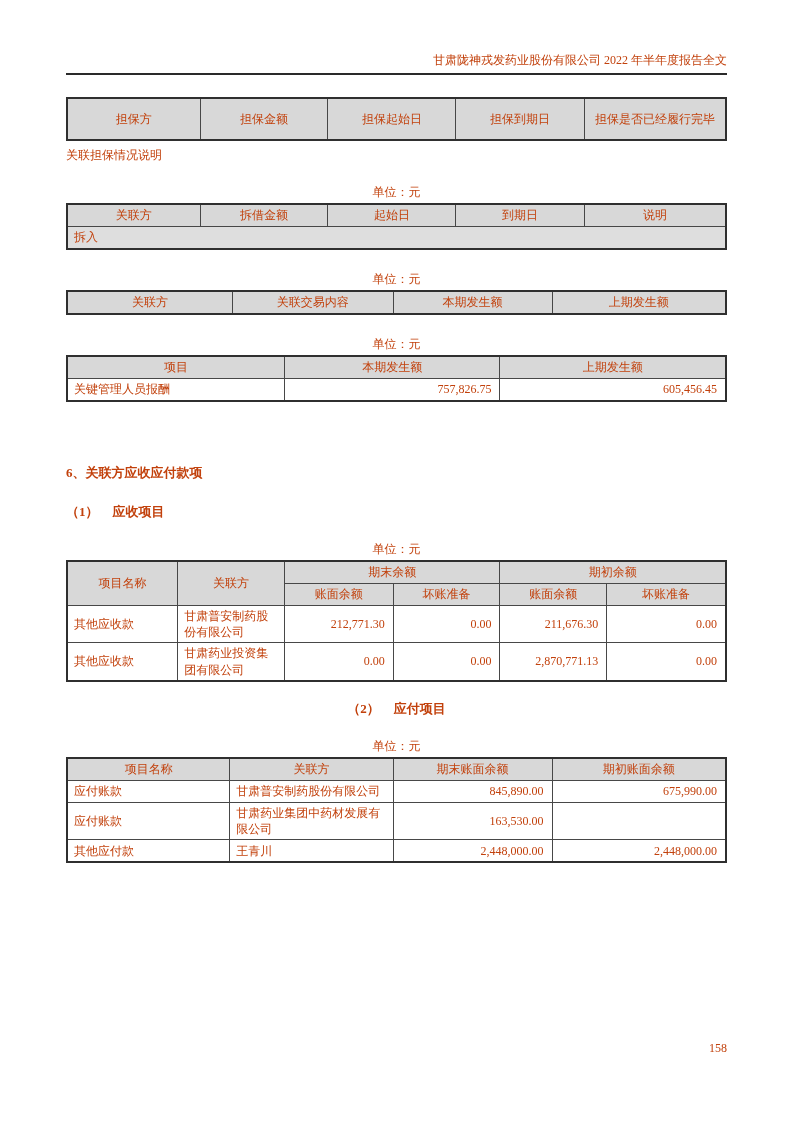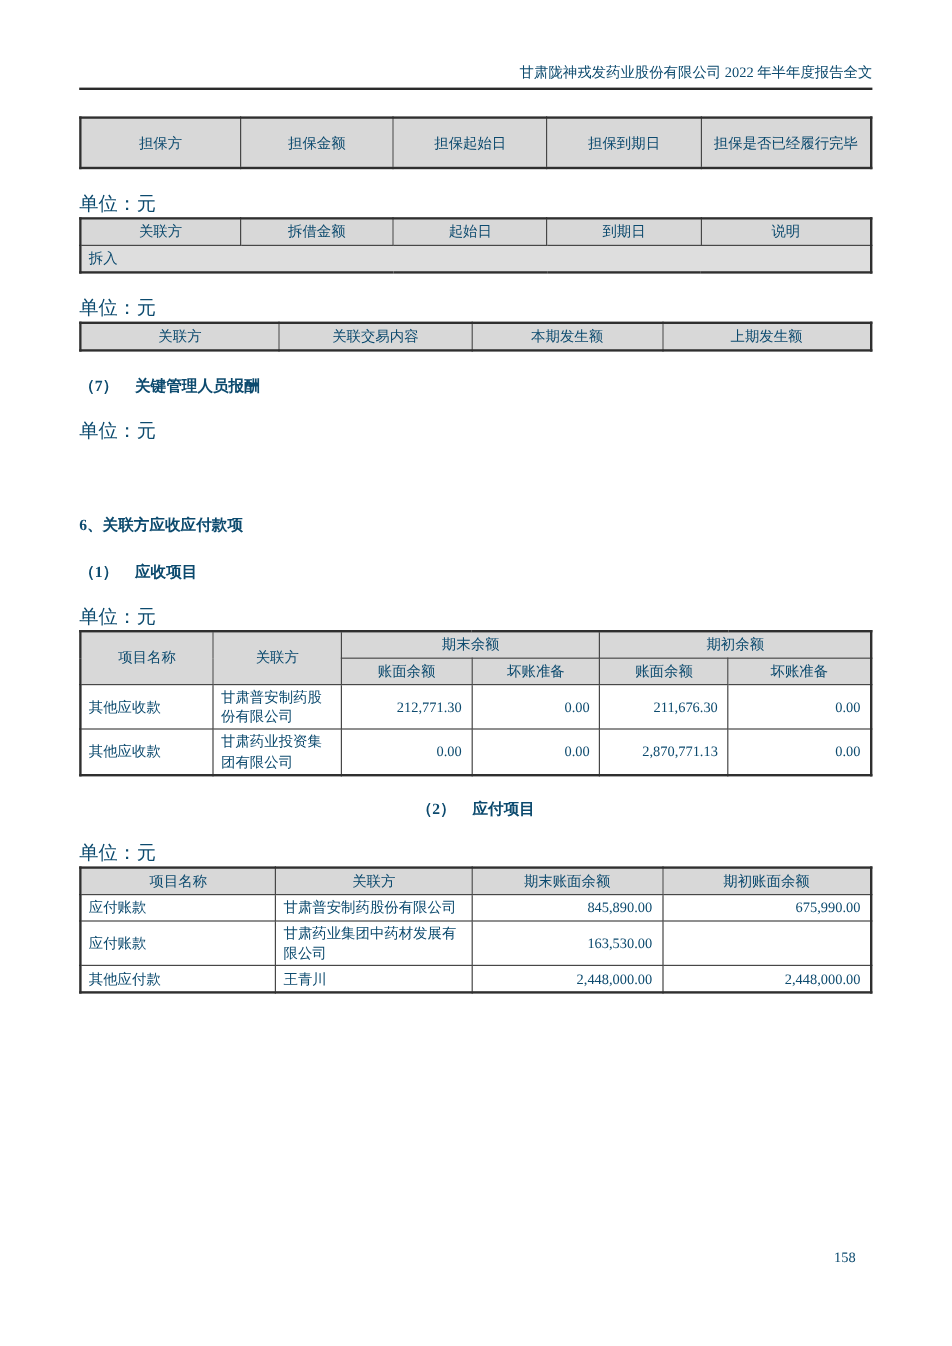--- a/index.html
+++ b/index.html
@@ -4,34 +4,34 @@
 <style>
   html,body { margin:0; padding:0; background:#ffffff; }
   .page {
     position:relative;
     width:793px; height:1122px;
     margin:0 auto;
     background:#ffffff;
     box-sizing:border-box;
     padding:53px 66px 0 66px;
     font-family:"Liberation Serif","DejaVu Serif",serif;
-    color:#0c4a6e;
+    color:#c2410c;
     overflow:hidden;
   }
   .doc-header {
     text-align:right;
     font-size:12px;
     line-height:15px;
     padding-bottom:5px;
     border-bottom:2px solid #2a2a2a;
   }
   .sec-title { font-size:13px; font-weight:bold; line-height:17px; }
   .sec-title .no { margin-right:14px; }
   .part-title { font-size:13px; font-weight:bold; line-height:17px; }
-  .unit { text-align:left; font-size:16px; line-height:15px; margin:22px 0 3px 0; }
+  .unit { text-align:center; font-size:12px; line-height:15px; margin:22px 0 3px 0; }
   .note { font-size:12px; line-height:15px; margin-top:7px; }
 
   table {
     width:100%;
     border-collapse:collapse;
     table-layout:fixed;
     font-size:12px;
     border:2px solid #2f2f2f;
   }
   th, td {
@@ -52,21 +52,21 @@
   .mt-s6 { margin-top:19px; }
   .mt-s7 { margin-top:20px; }
   .mt-s8 { margin-top:20px; }
   .mt-part6 { margin-top:62px; }
   .mt-s1 { margin-top:22px; }
   .mt-s2 { margin-top:18px;text-align:center; }
 
   .tall-header th { height:36px; }
   .page-number {
     position:absolute;
-    top:1041px; right:80px;
+    top:1041px; right:66px;
     font-size:12px;
   }
 </style>
 </head>
 <body>
 
 <div class="page">
 
   <div class="doc-header">甘肃陇神戎发药业股份有限公司 2022 年半年度报告全文</div>
 
@@ -81,20 +81,21 @@
     <tbody>
         <tr>
       <th>担保方</th>
       <th>担保金额</th>
       <th>担保起始日</th>
       <th>担保到期日</th>
       <th>担保是否已经履行完毕</th>
     </tr>
   </tbody>
     </table>
+  <div class="note">关联担保情况说明</div>
 
   <div class="unit">单位：元</div>
   <table>
     <colgroup>
         <col style="width:20.2%">
         <col style="width:19.4%">
         <col style="width:19.4%">
         <col style="width:19.5%">
         <col style="width:21.5%">
       </colgroup>
@@ -123,24 +124,40 @@
     <tbody>
         <tr>
       <th>关联方</th>
       <th>关联交易内容</th>
       <th>本期发生额</th>
       <th>上期发生额</th>
     </tr>
   </tbody>
     </table>
 
-  <div class="sec-title mt-s7">
-    <span class="no">（7）</span><span>关键管理人员报酬</span>
-  </div>
-  <div class="unit">单位：元</div>
+  <div class="unit">单位：元</div>
+  <table>
+    <colgroup>
+        <col style="width:33%">
+        <col style="width:32.7%">
+        <col style="width:34.3%">
+      </colgroup>
+    <tbody>
+        <tr>
+      <th>项目</th>
+      <th>本期发生额</th>
+      <th>上期发生额</th>
+    </tr>
+    <tr>
+      <td class="left">关键管理人员报酬</td>
+      <td class="num">757,826.75</td>
+      <td class="num">605,456.45</td>
+    </tr>
+  </tbody>
+    </table>
 
 
   <div class="part-title mt-part6">6、关联方应收应付款项</div>
 
   <div class="sec-title mt-s1">
     <span class="no">（1）</span><span>应收项目</span>
   </div>
   <div class="unit">单位：元</div>
   <table>
     <colgroup>

